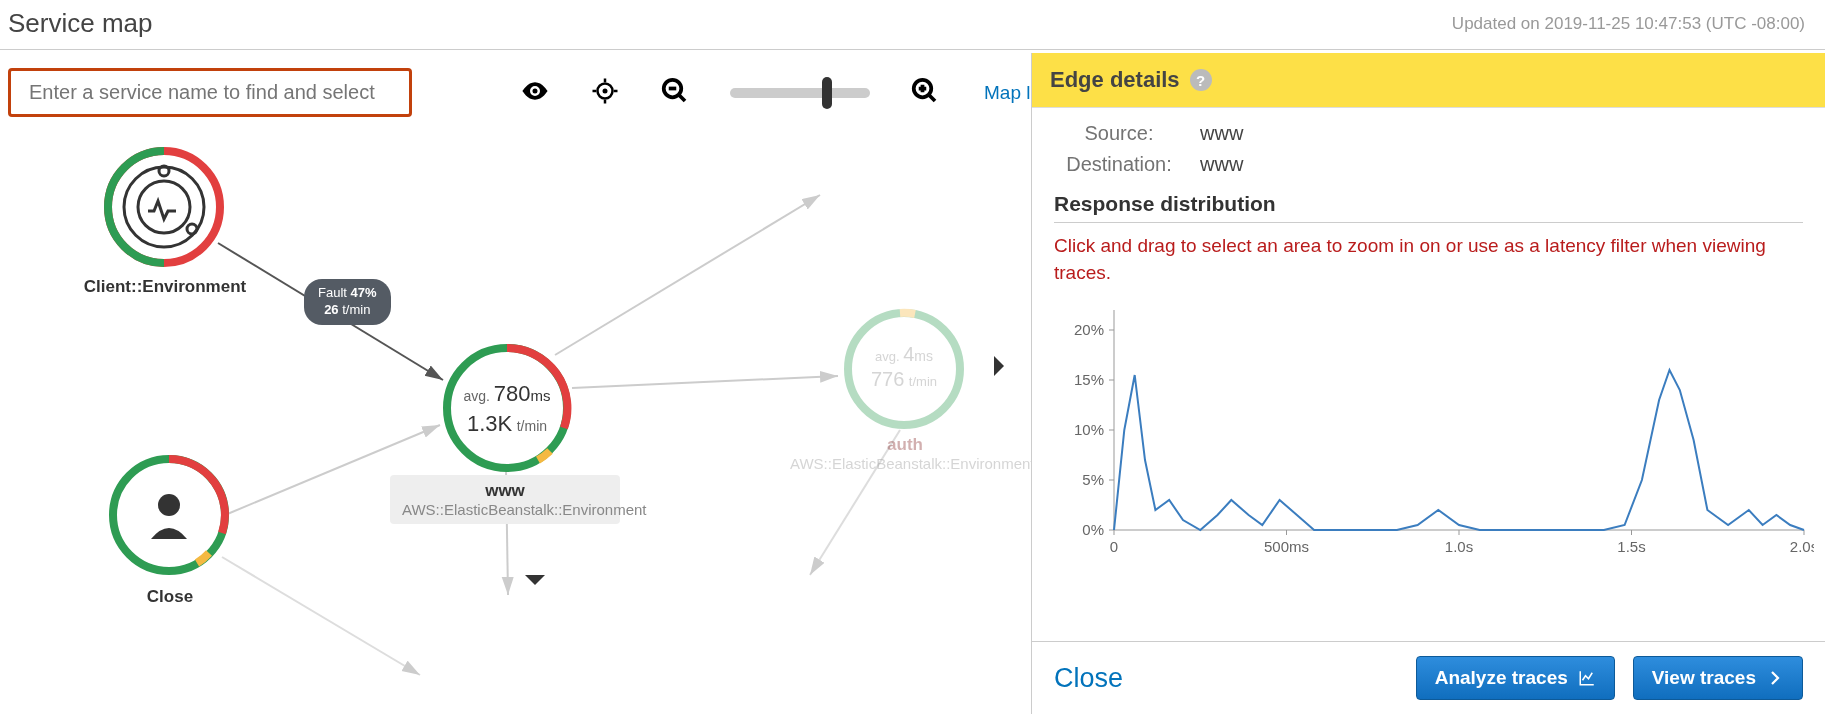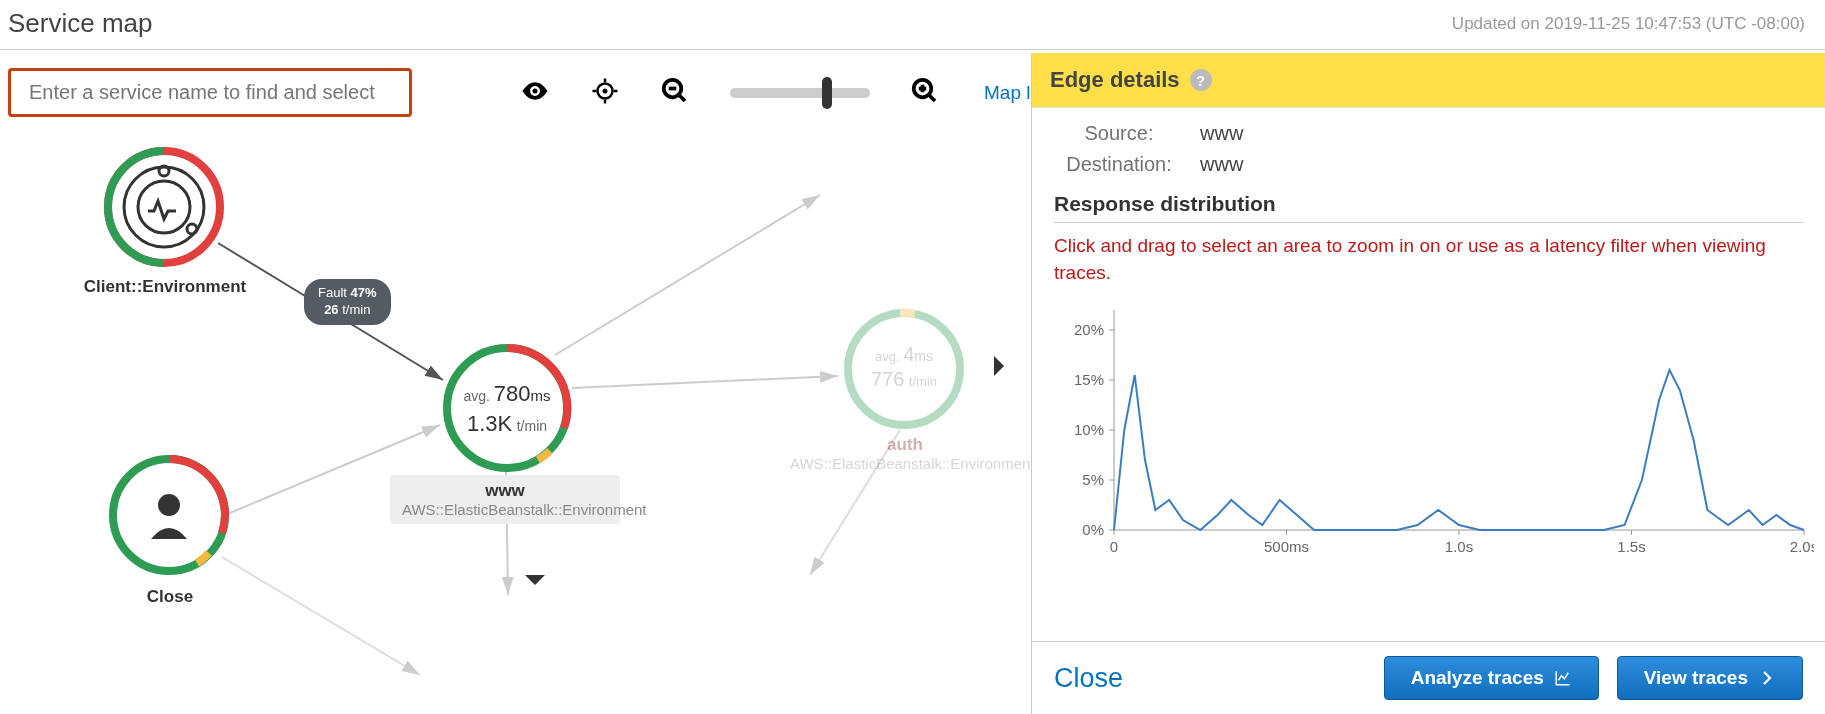--- a/index.html
+++ b/index.html
@@ -25,21 +25,21 @@
 .edge-body { padding: 14px 22px 0 22px; flex:1; }
 .kv { display: grid; grid-template-columns: 130px auto; gap: 8px 16px; font-size: 20px; color: #444; margin-bottom: 16px; }
 .kv .k { text-align: center; color: #737373; }
 .section-title { font-size: 21px; font-weight: bold; margin: 12px 0 6px 0; }
 .edge-body hr { border: none; border-top: 1px solid #ccc; margin: 6px 0 10px 0; }
 .hint { font-size: 19px; color: #b91c1c; line-height: 1.4; }
 .chart-box { margin-top: 14px; height: 260px; position: relative; }
 .chart-box svg { position:absolute; left:0; top:0; }
 .edge-footer { border-top: 1px solid #ccc; padding: 14px 22px; display: flex; align-items: center; gap: 18px; }
 .close-link { color: #0273bb; font-size: 27px; font-weight: normal; margin-right: auto; }
-.btn { background: linear-gradient(#2e8ddd,#106ebe); color: #fff; border: 1px solid #0d5a99; padding: 10px 26px; font-size: 19px; border-radius: 4px; display: flex; align-items: center; gap: 10px; font-weight: bold; }
+.btn { background: linear-gradient(#2e8ddd,#106ebe); color: #fff; border: 1px solid #0d5a99; padding: 10px 18px; font-size: 19px; border-radius: 4px; display: flex; align-items: center; gap: 10px; font-weight: bold; }
 .btn svg { fill: #fff; width:18px; height:18px; stroke:#fff; }
 
 .node-label { text-align: center; font-size: 17px; font-weight: bold; color: #333; }
 .node-sub { text-align:center; font-size:15px; color:#888; }
 .node-box { position:absolute; }
 .node-label-box { position:absolute; text-align:center; }
 .selected-label { background: #eee; border-radius:4px; padding:6px 12px; }
 .pill { position:absolute; background:#545b64; color:#fff; font-size:13px; padding:6px 14px; border-radius:18px; text-align:center; line-height:1.3; }
 .pill b { font-weight:bold; }
 .nav-chevron { position:absolute; width:30px; height:30px; }

